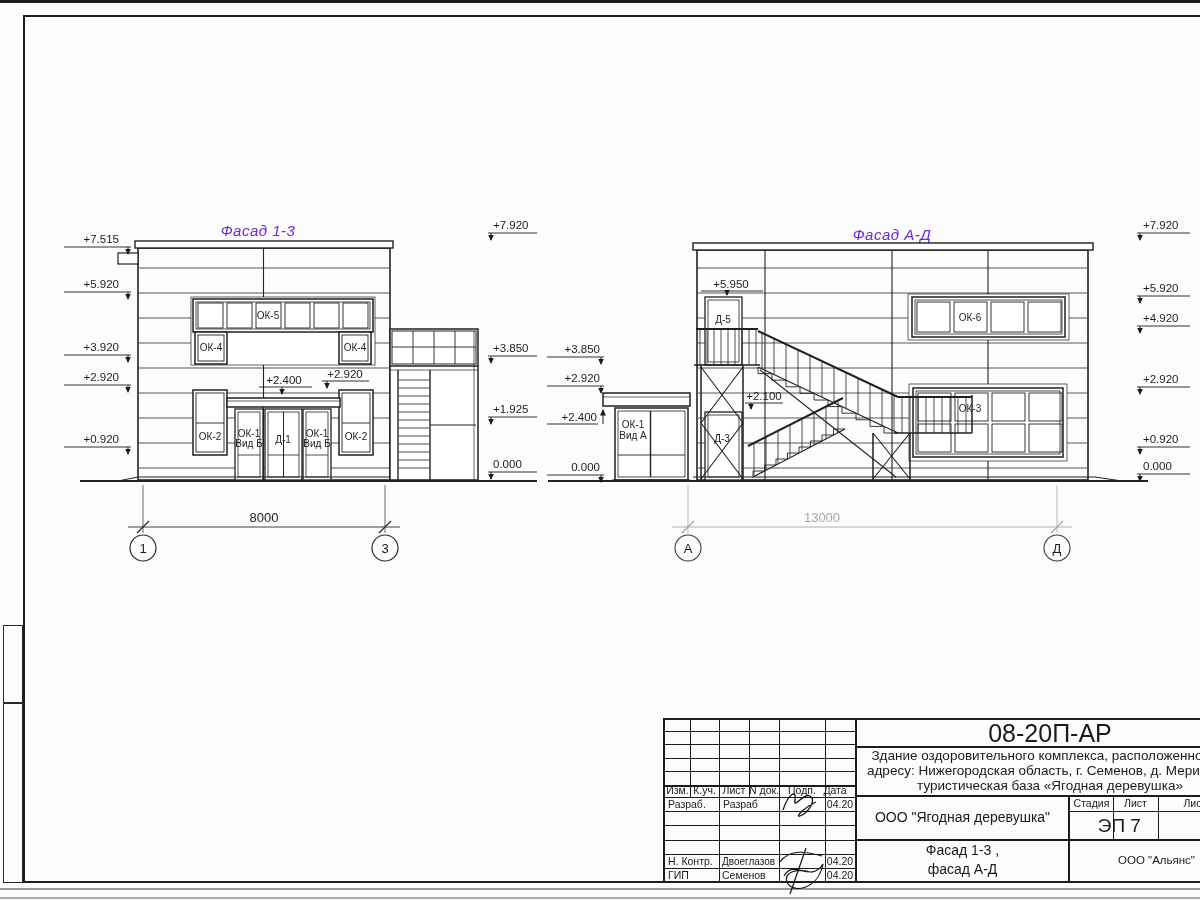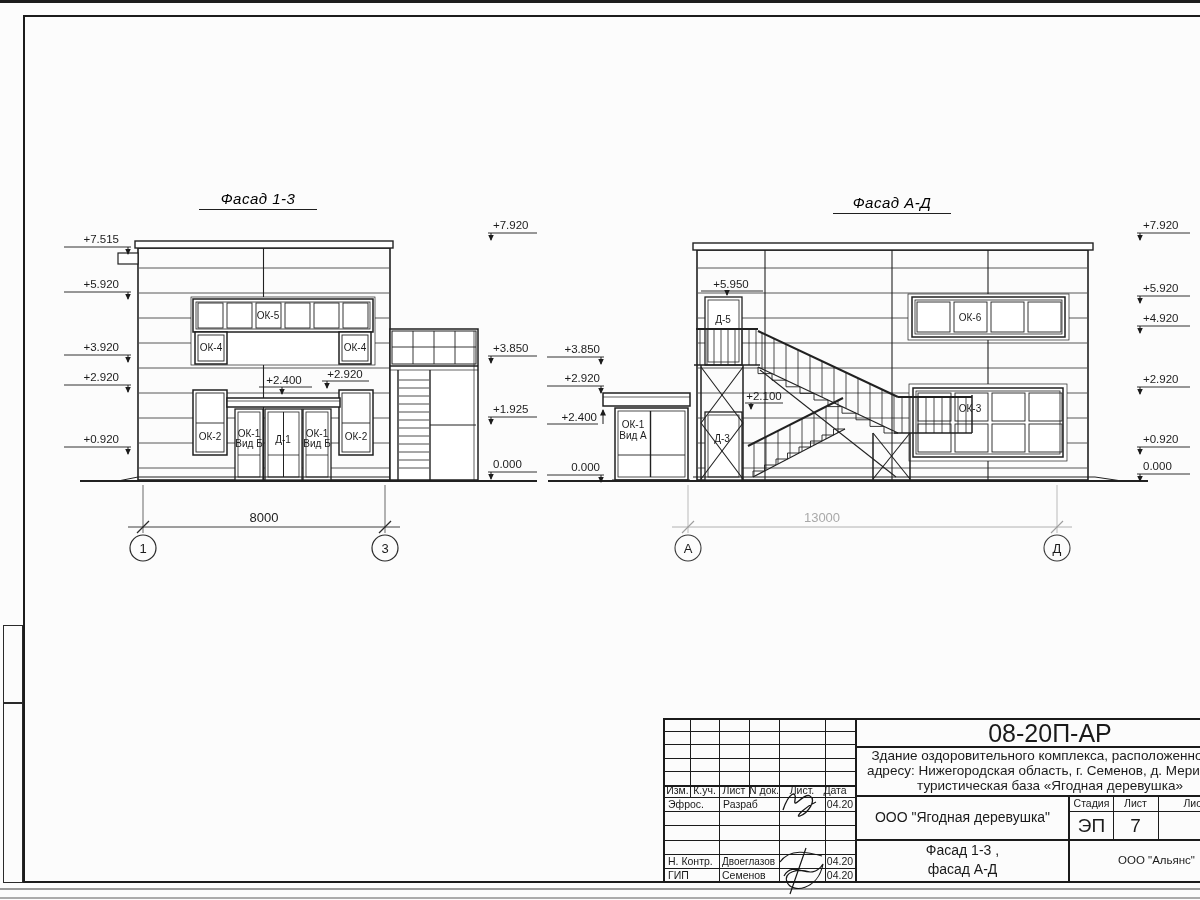--- a/index.html
+++ b/index.html
@@ -7,21 +7,21 @@
     width:1200px;height:900px;position:relative;overflow:hidden;
     background:#fcfcfc;font-family:"Liberation Sans",sans-serif;color:#1a1a1a;
   }
   .abs{position:absolute;}
   .top-edge{left:0;top:0;width:1200px;height:3px;background:#1c1c1c;}
   .sheet-frame{left:23px;top:15px;width:1232px;height:868px;border:2px solid #1c1c1c;box-sizing:border-box;background:transparent;}
   .margin-cell{left:3px;width:20px;border:1.5px solid #2a2a2a;box-sizing:border-box;}
   .bline{left:0;width:1200px;background:#9a9a9a;}
   .facade-title{
     font-style:italic;font-size:15px;letter-spacing:.5px;text-align:center;
-    border-bottom:1.4px solid #1f1f1f;padding-bottom:2px;color:#000000;
+    border-bottom:1.4px solid #1f1f1f;padding-bottom:2px;color:#6d28d9;margin-top:32px;
   }
   svg{overflow:visible;}
   svg text{font-family:"Liberation Sans",sans-serif;}
   .t-mark{font-size:11.5px;fill:#1c1c1c;}
   .t-lbl{font-size:10px;fill:#1c1c1c;}
   .t-dim{font-size:13px;fill:#1c1c1c;}
   .t-dim-gray{font-size:13px;fill:#a9a9a9;}
   .t-axis{font-size:13px;fill:#1c1c1c;}
 
   
@@ -447,44 +447,44 @@
   <div class="ln" style="left:192px;top:119px;width:386px;height:2px;"></div>
   <div class="ln" style="left:403px;top:75px;width:2px;height:86px;"></div>
   <div class="ln" style="left:448px;top:75px;width:1px;height:44px;"></div>
   <div class="ln" style="left:493px;top:75px;width:1px;height:44px;"></div>
   <div class="ln" style="left:403px;top:91px;width:175px;height:1px;"></div>
 
   <div class="txt s105" style="left:0;top:65px;width:25px;height:12px;">Изм.</div>
   <div class="txt s105" style="left:25px;top:65px;width:29px;height:12px;">К.уч.</div>
   <div class="txt s105" style="left:54px;top:65px;width:30px;height:12px;">Лист</div>
   <div class="txt s105" style="left:84px;top:65px;width:30px;height:12px;">N док.</div>
-  <div class="txt s105" style="left:114px;top:65px;width:46px;height:12px;">Лист.</div>
+  <div class="txt s105" style="left:114px;top:65px;width:46px;height:12px;">Подп.</div>
   <div class="txt s105" style="left:160px;top:65px;width:20px;height:12px;">Дата</div>
 
-  <div class="txt s105 left" style="left:3px;top:78px;width:50px;height:13px;">Эфрос.</div>
+  <div class="txt s105 left" style="left:3px;top:78px;width:50px;height:13px;">Разраб.</div>
   <div class="txt s105 left" style="left:58px;top:78px;width:55px;height:13px;">Разраб</div>
   <div class="txt s105" style="left:160px;top:78px;width:30px;height:13px;">04.20</div>
   <div class="txt s105 left" style="left:3px;top:135px;width:52px;height:13px;">Н. Контр.</div>
   <div class="txt s10 left" style="left:57px;top:135px;width:57px;height:13px;">Двоеглазов</div>
   <div class="txt s105" style="left:160px;top:135px;width:30px;height:13px;">04.20</div>
   <div class="txt s105 left" style="left:3px;top:149px;width:50px;height:13px;">ГИП</div>
   <div class="txt s105 left" style="left:57px;top:149px;width:55px;height:13px;">Семенов</div>
   <div class="txt s105" style="left:160px;top:149px;width:30px;height:13px;">04.20</div>
 
   <div class="txt s25" style="left:192px;top:0;width:386px;height:26px;">08-20П-АР</div>
   <div class="txt s135" style="left:192px;top:29px;width:386px;height:14px;">Здание оздоровительного комплекса, расположенное по</div>
   <div class="txt s135" style="left:192px;top:44px;width:386px;height:14px;">адресу: Нижегородская область, г. Семенов, д. Мериново,</div>
   <div class="txt s135" style="left:192px;top:59px;width:386px;height:14px;">туристическая база «Ягодная деревушка»</div>
   <div class="txt s14" style="left:192px;top:77px;width:211px;height:42px;">ООО "Ягодная деревушка"</div>
   <div class="txt s14" style="left:192px;top:121px;width:211px;height:19px;">Фасад 1-3 ,</div>
   <div class="txt s14" style="left:192px;top:140px;width:211px;height:19px;">фасад А-Д</div>
   <div class="txt s105" style="left:405px;top:76px;width:43px;height:15px;">Стадия</div>
   <div class="txt s105" style="left:448px;top:76px;width:45px;height:15px;">Лист</div>
   <div class="txt s105" style="left:493px;top:76px;width:85px;height:15px;">Листов</div>
-  <div class="txt s19" style="left:405px;top:92px;width:43px;height:27px;">ЭП</div>
+  <div class="txt s19" style="left:405px;top:92px;width:43px;height:27px;padding-left:20px;">ЭП</div>
   <div class="txt s19" style="left:448px;top:92px;width:45px;height:27px;">7</div>
   <div class="txt s115" style="left:405px;top:119px;width:173px;height:42px;">ООО "Альянс"</div>
 </div>
 
 <svg class="abs" style="left:780px;top:788px;" width="44" height="30" viewBox="0 0 44 30">
   <path d="M3 22 C9 4 17 2 15 12 C13 22 24 4 30 8 C37 12 28 25 20 28 C14 30 26 18 36 14" stroke="#161616" stroke-width="1.3" fill="none"></path>
 </svg>
 <svg class="abs" style="left:776px;top:846px;" width="52" height="50" viewBox="0 0 52 50">
   <path d="M4 16 C14 2 32 6 46 10 M8 30 C18 12 34 38 47 18 C42 44 16 48 11 36 C7 26 22 22 34 26 M14 48 L30 2" stroke="#161616" stroke-width="1.2" fill="none"></path>
 </svg>

